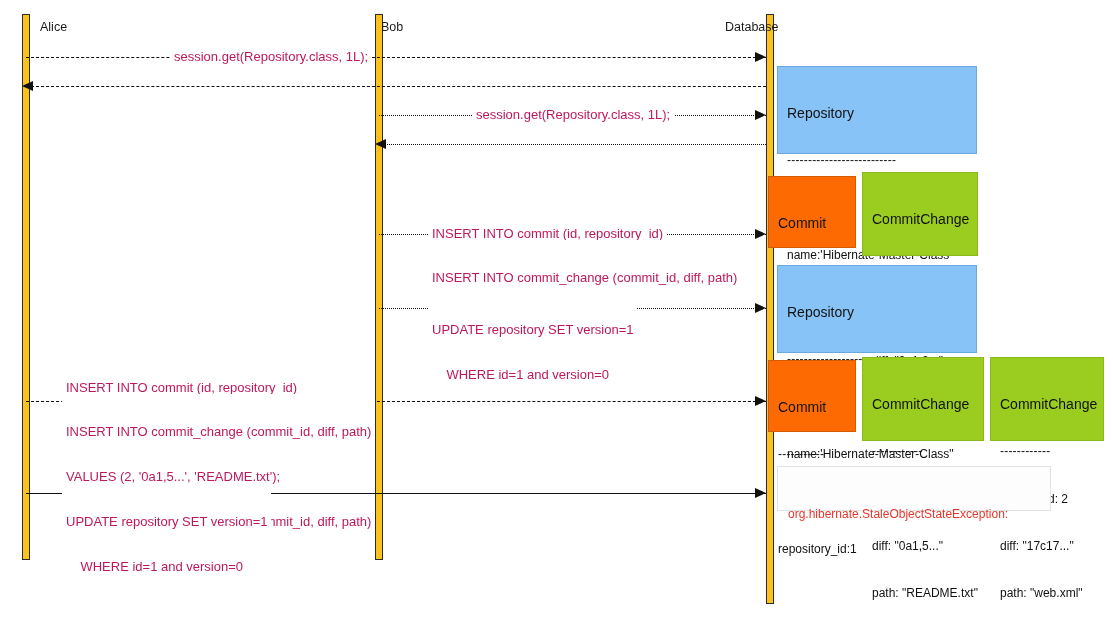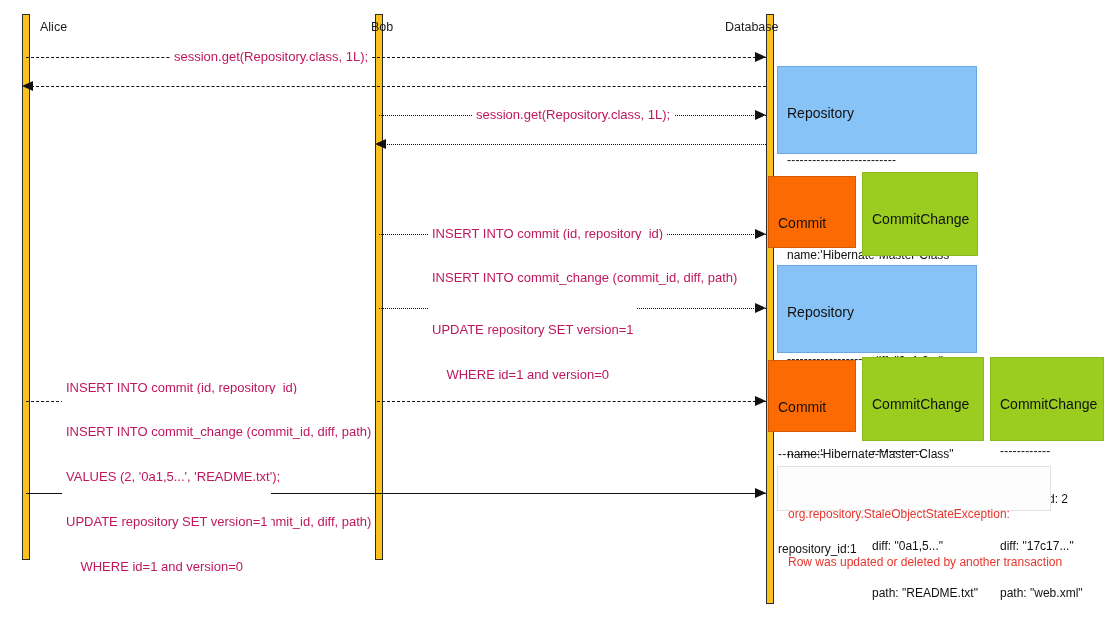--- a/index.html
+++ b/index.html
@@ -123,21 +123,21 @@
 </style>
 </head>
 <body>
 
 <div id="canvas">
 
   <div class="lifeline" style="left:22px; top:14px; height:546px;"></div>
   <div class="actor-label" style="left:24px; top:20px;">Alice</div>
 
   <div class="lifeline" style="left:375px; top:14px; height:546px;"></div>
-  <div class="actor-label" style="left:355px; top:20px;">Bob</div>
+  <div class="actor-label" style="left:365px; top:20px;">Bob</div>
 
   <div class="lifeline" style="left:766px; top:14px; height:590px;"></div>
   <div class="actor-label" style="left:709px; top:20px;">Database</div>
 
   <div class="msg dashed" style="left:26px; top:57px; width:740px;"></div>
   <div class="arrowhead right" style="left:755px; top:52px;"></div>
   <div class="msg-label" style="left:170px; top:49px;">session.get(Repository.class, 1L);</div>
 
   <div class="msg dashed" style="left:26px; top:86px; width:740px;"></div>
   <div class="arrowhead left" style="left:22px; top:81px;"></div>
@@ -235,17 +235,16 @@
 
   <div class="objbox box-green" style="left:990px; top:357px; width:114px; height:84px;">
     <span class="title">CommitChange</span>
     <span class="sep">------------</span>
     <span class="attr">commit_id: 2</span>
     <span class="attr">diff: "17c17..."</span>
     <span class="attr">path: "web.xml"</span>
   </div>
 
   <div class="notebox" style="left:777px; top:466px; width:274px; height:45px;">
-    <span class="line">org.repository.StaleObjectStateException:</span>
-    <span class="line">Row was updated or deleted by another transaction</span>
+    <span class="line">org.hibernate.StaleObjectStateException:</span>
   </div>
 
 </div>
 
 </body></html>

